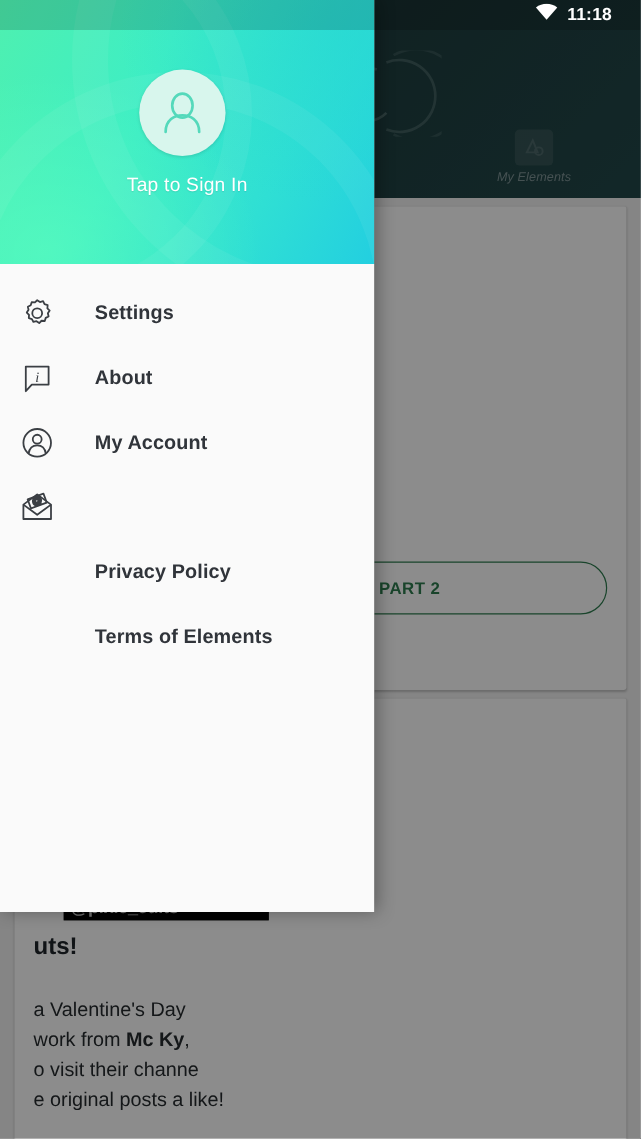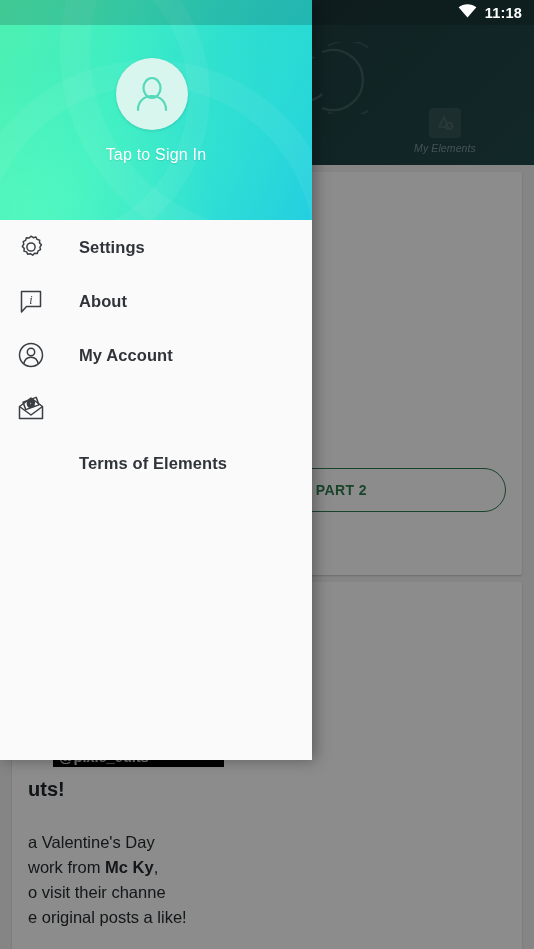--- a/index.html
+++ b/index.html
@@ -132,21 +132,21 @@
     background: rgba(0,0,0,.45);
   }
 
   
   #status-bar {
     position: absolute; top: 0; left: 0; right: 0;
     height: 25px;
     display: flex;
     align-items: center;
     justify-content: flex-end;
-    padding-right: 12px;
+    padding-right: 24px;
     gap: 8px;
     background: rgba(0,0,0,.16);
   }
   #status-time {
     color: #ffffff;
     font-size: 14.5px;
     font-weight: bold;
     letter-spacing: .2px;
   }
 
@@ -193,20 +193,21 @@
     color: #ffffff;
     font-size: 16px;
     letter-spacing: .2px;
     text-shadow: 0 1px 1px rgba(0,0,0,.10);
   }
 
   #drawer-menu {
     position: absolute;
     top: 220px; left: 0; right: 0; bottom: 0;
     background: #fafafa;
+    padding-top: 14px;
   }
   .menu-item {
     position: relative;
     height: 54px;
     display: flex;
     align-items: center;
     cursor: pointer;
   }
   .menu-item .menu-icon {
     width: 32px;
@@ -352,20 +353,23 @@
             <g fill="none" stroke="#3b3f44" stroke-width="1.5" stroke-linejoin="round">
               <path d="M2.5 11.5 L14 3 L25.5 11.5 L25.5 23.5 L2.5 23.5 Z"></path>
               <path d="M2.5 11.5 L14 20 L25.5 11.5"></path>
               <path d="M7 4.5 h14 v8 h-14 Z" transform="rotate(-20 14 8.5)"></path>
               <text x="14" y="11" text-anchor="middle" font-family="Liberation Sans, sans-serif" font-size="8.5" fill="#3b3f44" transform="rotate(-20 14 8.5)">@</text>
             </g>
           </svg>
         </span>
       </div>
 
+      <div class="menu-item no-icon">
+        <span class="menu-label">Privacy Policy</span>
+      </div>
 
       <div class="menu-item no-icon">
         <span class="menu-label">Terms of Elements</span>
       </div>
 
     </div>
   </div>
 
   <div id="status-bar">
     <span>

